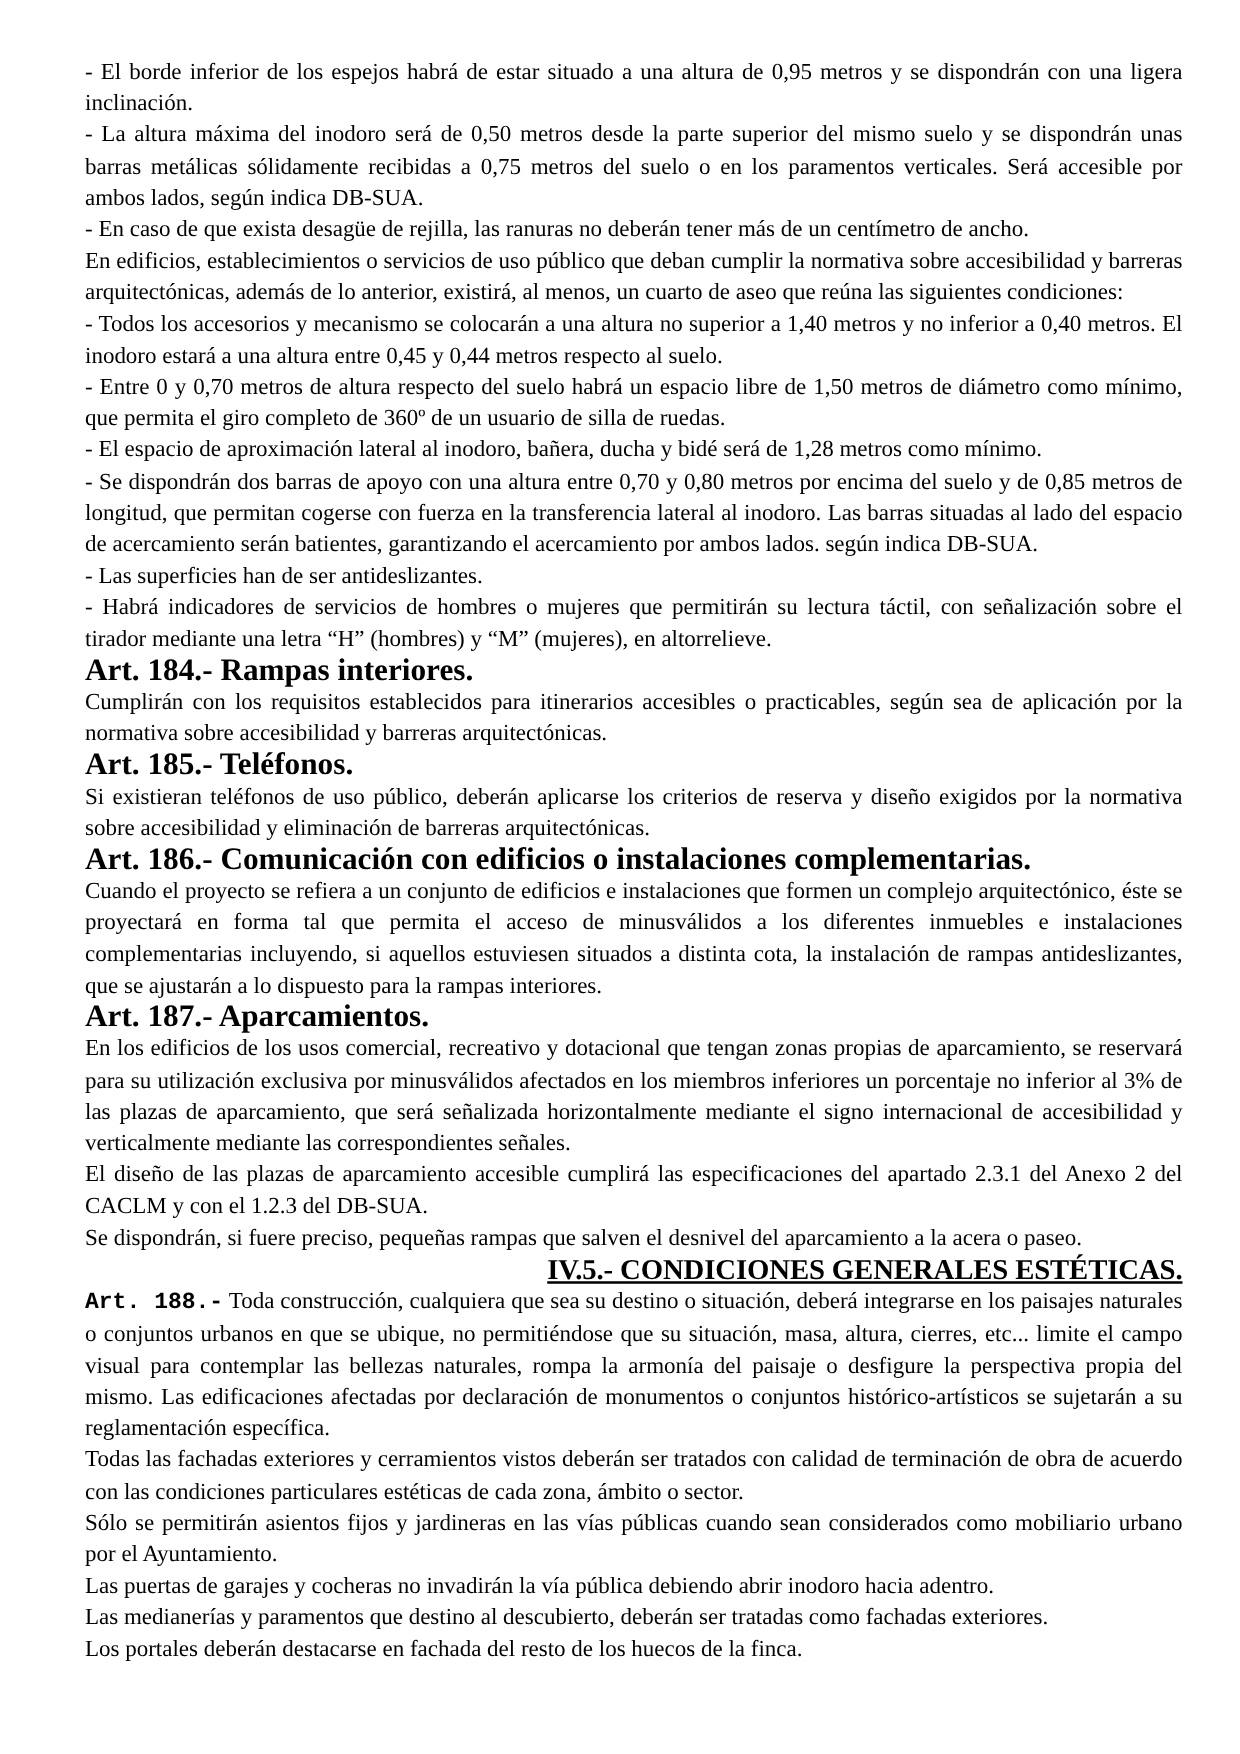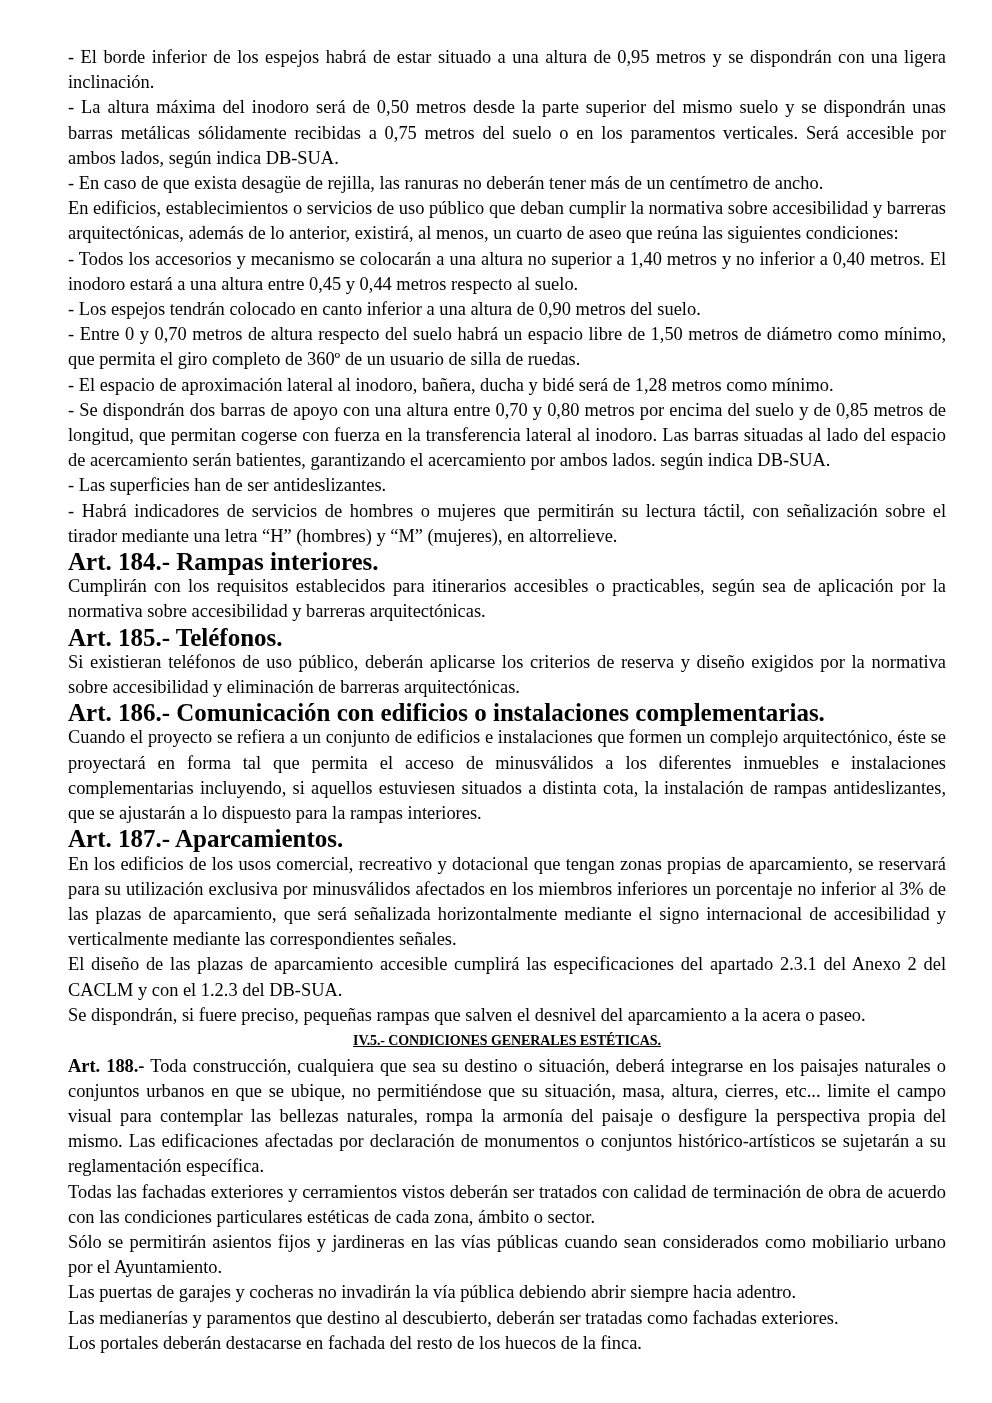--- a/index.html
+++ b/index.html
@@ -45,54 +45,53 @@
     font-weight: bold;
     text-align: left;
     font-size: 25px;
     line-height: 25.2px;
   }
   .section-heading {
     margin: 0;
     padding: 0;
     font-weight: bold;
     text-decoration: underline;
-    text-align: center;
-    font-size: 14px;
+    text-align: right;
+    font-size: 23px;
     line-height: 25.6px;
     letter-spacing: -0.1px;
   }
-  .run-bold { font-weight: bold; }
+  .run-bold { font-weight: bold; font-family: Liberation Mono, monospace; }
 </style>
 </head>
 <body>
 
 <div class="page">
   <div class="doc-body" id="doc-body">
       <p class="para">- El borde inferior de los espejos habrá de estar situado a una altura de 0,95 metros y se dispondrán con una ligera inclinación.</p>
       <p class="para">- La altura máxima del inodoro será de 0,50 metros desde la parte superior del mismo suelo y se dispondrán unas barras metálicas sólidamente recibidas a 0,75 metros del suelo o en los paramentos verticales. Será accesible por ambos lados, según indica DB-SUA.</p>
       <p class="para">- En caso de que exista desagüe de rejilla, las ranuras no deberán tener más de un centímetro de ancho.</p>
       <p class="para">En edificios, establecimientos o servicios de uso público que deban cumplir la normativa sobre accesibilidad y barreras arquitectónicas, además de lo anterior, existirá, al menos, un cuarto de aseo que reúna las siguientes condiciones:</p>
       <p class="para">- Todos los accesorios y mecanismo se colocarán a una altura no superior a 1,40 metros y no inferior a 0,40 metros. El inodoro estará a una altura entre 0,45 y 0,44 metros respecto al suelo.</p>
-      <p class="para">- Los espejos tendrán colocado en canto inferior a una altura de 0,90 metros del suelo.</p>
       <p class="para">- Entre 0 y 0,70 metros de altura respecto del suelo habrá un espacio libre de 1,50 metros de diámetro como mínimo, que permita el giro completo de 360º de un usuario de silla de ruedas.</p>
       <p class="para">- El espacio de aproximación lateral al inodoro, bañera, ducha y bidé será de 1,28 metros como mínimo.</p>
       <p class="para">- Se dispondrán dos barras de apoyo con una altura entre 0,70 y 0,80 metros por encima del suelo y de 0,85 metros de longitud, que permitan cogerse con fuerza en la transferencia lateral al inodoro. Las barras situadas al lado del espacio de acercamiento serán batientes, garantizando el acercamiento por ambos lados. según indica DB-SUA.</p>
       <p class="para">- Las superficies han de ser antideslizantes.</p>
       <p class="para">- Habrá indicadores de servicios de hombres o mujeres que permitirán su lectura táctil, con señalización sobre el tirador mediante una letra “H” (hombres) y “M” (mujeres), en altorrelieve.</p>
       <p class="heading-art">Art. 184.- Rampas interiores.</p>
       <p class="para">Cumplirán con los requisitos establecidos para itinerarios accesibles o practicables, según sea de aplicación por la normativa sobre accesibilidad y barreras arquitectónicas.</p>
       <p class="heading-art">Art. 185.- Teléfonos.</p>
       <p class="para">Si existieran teléfonos de uso público, deberán aplicarse los criterios de reserva y diseño exigidos por la normativa sobre accesibilidad y eliminación de barreras arquitectónicas.</p>
       <p class="heading-art">Art. 186.- Comunicación con edificios o instalaciones complementarias.</p>
       <p class="para">Cuando el proyecto se refiera a un conjunto de edificios e instalaciones que formen un complejo arquitectónico, éste se proyectará en forma tal que permita el acceso de minusválidos a los diferentes inmuebles e instalaciones complementarias incluyendo, si aquellos estuviesen situados a distinta cota, la instalación de rampas antideslizantes, que se ajustarán a lo dispuesto para la rampas interiores.</p>
       <p class="heading-art">Art. 187.- Aparcamientos.</p>
       <p class="para">En los edificios de los usos comercial, recreativo y dotacional que tengan zonas propias de aparcamiento, se reservará para su utilización exclusiva por minusválidos afectados en los miembros inferiores un porcentaje no inferior al 3% de las plazas de aparcamiento, que será señalizada horizontalmente mediante el signo internacional de accesibilidad y verticalmente mediante las correspondientes señales.</p>
       <p class="para">El diseño de las plazas de aparcamiento accesible cumplirá las especificaciones del apartado 2.3.1 del Anexo 2 del CACLM y con el 1.2.3 del DB-SUA.</p>
       <p class="para">Se dispondrán, si fuere preciso, pequeñas rampas que salven el desnivel del aparcamiento a la acera o paseo.</p>
       <p class="section-heading">IV.5.- CONDICIONES GENERALES ESTÉTICAS.</p>
       <p class="para"><span class="run-bold">Art. 188.-</span><span> Toda construcción, cualquiera que sea su destino o situación, deberá integrarse en los paisajes naturales o conjuntos urbanos en que se ubique, no permitiéndose que su situación, masa, altura, cierres, etc... limite el campo visual para contemplar las bellezas naturales, rompa la armonía del paisaje o desfigure la perspectiva propia del mismo. Las edificaciones afectadas por declaración de monumentos o conjuntos histórico-artísticos se sujetarán a su reglamentación específica.</span></p>
       <p class="para">Todas las fachadas exteriores y cerramientos vistos deberán ser tratados con calidad de terminación de obra de acuerdo con las condiciones particulares estéticas de cada zona, ámbito o sector.</p>
       <p class="para">Sólo se permitirán asientos fijos y jardineras en las vías públicas cuando sean considerados como mobiliario urbano por el Ayuntamiento.</p>
-      <p class="para">Las puertas de garajes y cocheras no invadirán la vía pública debiendo abrir siempre hacia adentro.</p>
+      <p class="para">Las puertas de garajes y cocheras no invadirán la vía pública debiendo abrir inodoro hacia adentro.</p>
       <p class="para">Las medianerías y paramentos que destino al descubierto, deberán ser tratadas como fachadas exteriores.</p>
       <p class="para">Los portales deberán destacarse en fachada del resto de los huecos de la finca.</p>
     </div>
 </div>
 
 </body></html>

